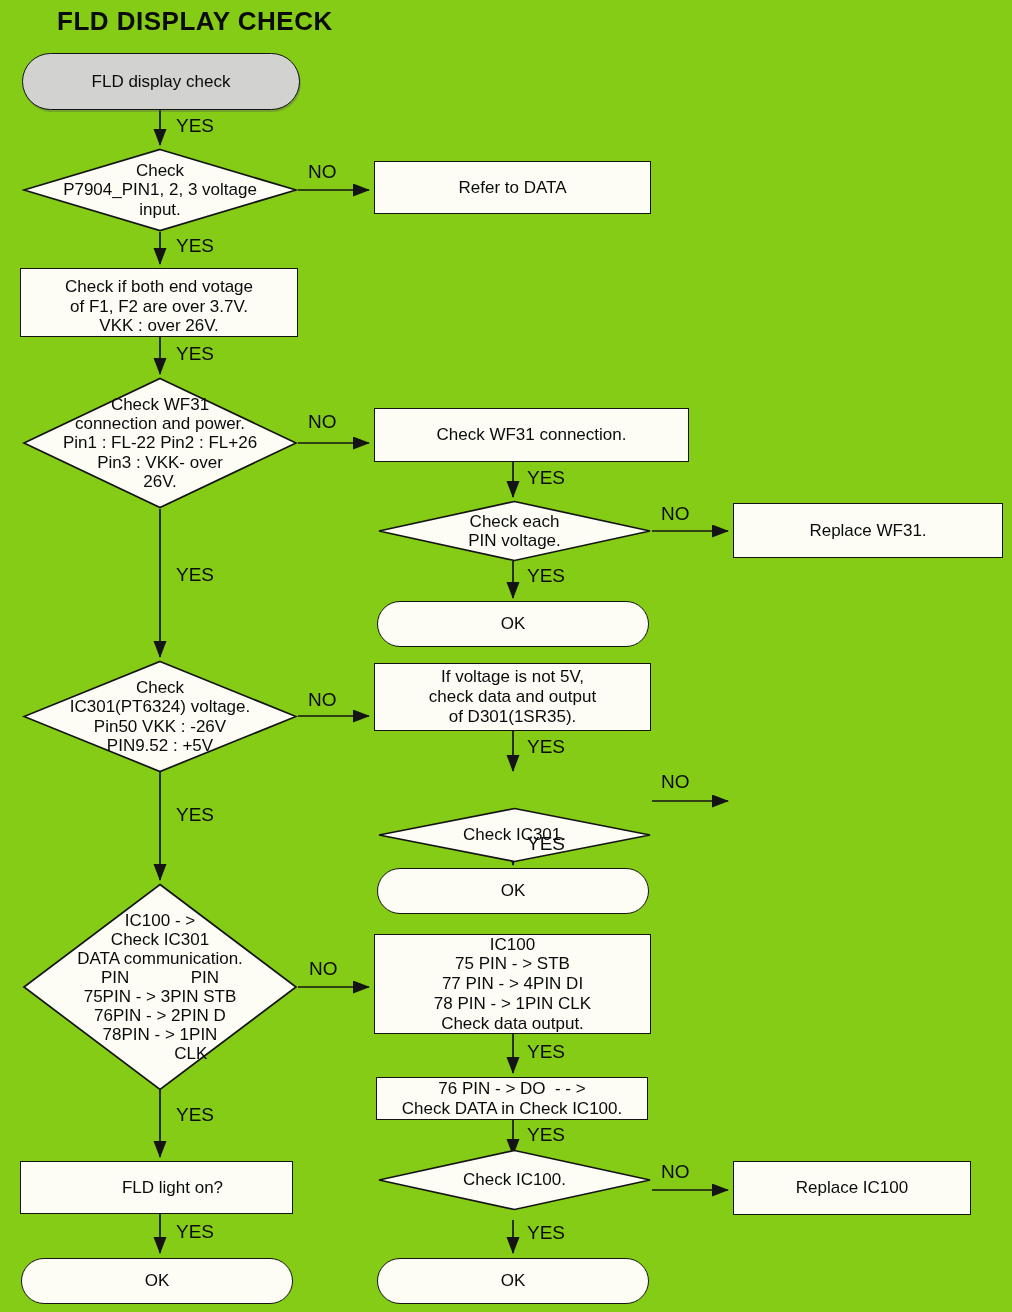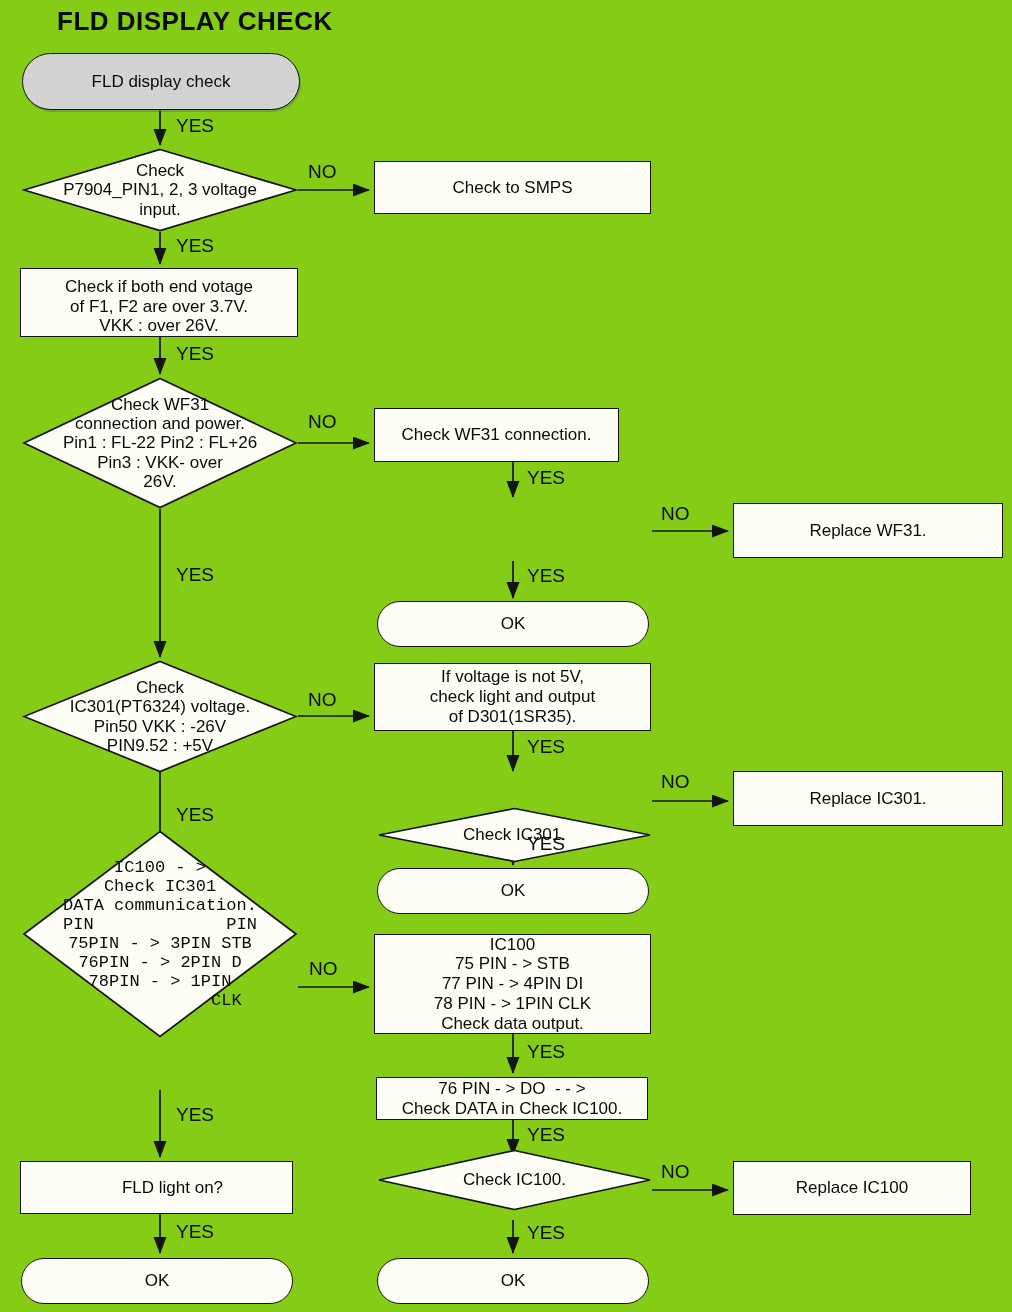--- a/index.html
+++ b/index.html
@@ -77,21 +77,21 @@
         <polygon points="138,1.5 274,42 138,82.5 2,42"></polygon>
       </svg>
     <div class="dwrap">
         <span class="dtext">Check
 P7904_PIN1, 2, 3 voltage
 input.</span>
       </div>
   </div>
 
   <div class="box" style="left:374px;top:161px;width:277px;height:53px;">
-    <span class="txt">Check to SMPS</span>
+    <span class="txt">Refer to DATA</span>
   </div>
 
   <div class="box" style="left:20px;top:268px;width:278px;height:69px;align-items:flex-end;">
     <span class="txt">Check if both end votage
 of F1, F2 are over 3.7V.
 VKK : over 26V.</span>
   </div>
 
   <div class="diamond" style="left:22px;top:377px;width:276px;height:132px;">
     <svg viewBox="0 0 276 132" preserveAspectRatio="none">
@@ -99,24 +99,33 @@
       </svg>
     <div class="dwrap">
         <span class="dtext">Check WF31
 connection and power.
 Pin1 : FL-22 Pin2 : FL+26
 Pin3 : VKK- over
 26V.</span>
       </div>
   </div>
 
-  <div class="box" style="left:374px;top:408px;width:245px;height:54px;">
+  <div class="box" style="left:374px;top:408px;width:315px;height:54px;">
     <span class="txt">Check WF31 connection.</span>
   </div>
 
+  <div class="diamond" style="left:377px;top:500px;width:275px;height:62px;">
+    <svg viewBox="0 0 275 62" preserveAspectRatio="none">
+        <polygon points="137.5,1.5 273,31 137.5,60.5 2,31"></polygon>
+      </svg>
+    <div class="dwrap">
+        <span class="dtext">Check each
+PIN voltage.</span>
+      </div>
+  </div>
 
   <div class="box" style="left:733px;top:503px;width:270px;height:55px;align-items:center;">
     <span class="txt">Replace WF31.</span>
   </div>
 
   <div class="box term" style="left:377px;top:601px;width:272px;height:46px;border-radius:23px;">
     <span class="txt">OK</span>
   </div>
 
   <div class="diamond" style="left:22px;top:660px;width:276px;height:113px;">
@@ -126,42 +135,39 @@
     <div class="dwrap">
         <span class="dtext">Check
 IC301(PT6324) voltage.
 Pin50 VKK : -26V
 PIN9.52 : +5V</span>
       </div>
   </div>
 
   <div class="box" style="left:374px;top:663px;width:277px;height:68px;">
     <span class="txt">If voltage is not 5V,
-check light and output
+check data and output
 of D301(1SR35).</span>
   </div>
 
   <div class="diamond" style="left:377px;top:807px;width:275px;height:56px;">
     <svg viewBox="0 0 275 56" preserveAspectRatio="none">
         <polygon points="137.5,1.5 273,28 137.5,54.5 2,28"></polygon>
       </svg>
     <div class="dwrap">
         <span class="dtext">Check IC301.</span>
       </div>
   </div>
 
-  <div class="box" style="left:733px;top:771px;width:270px;height:55px;">
-    <span class="txt">Replace IC301.</span>
-  </div>
 
   <div class="box term" style="left:377px;top:868px;width:272px;height:46px;border-radius:23px;">
     <span class="txt">OK</span>
   </div>
 
-  <div class="diamond" style="left:22px;top:830px;width:276px;height:208px;font-family:Liberation Mono, monospace;">
+  <div class="diamond" style="left:22px;top:883px;width:276px;height:208px;">
     <svg viewBox="0 0 276 208" preserveAspectRatio="none">
         <polygon points="138,1.5 274,104 138,206.5 2,104"></polygon>
       </svg>
     <div class="dwrap">
         <span class="dtext">IC100 - &gt;
 Check IC301
 DATA communication.
 PIN             PIN
 75PIN - &gt; 3PIN STB
 76PIN - &gt; 2PIN D

